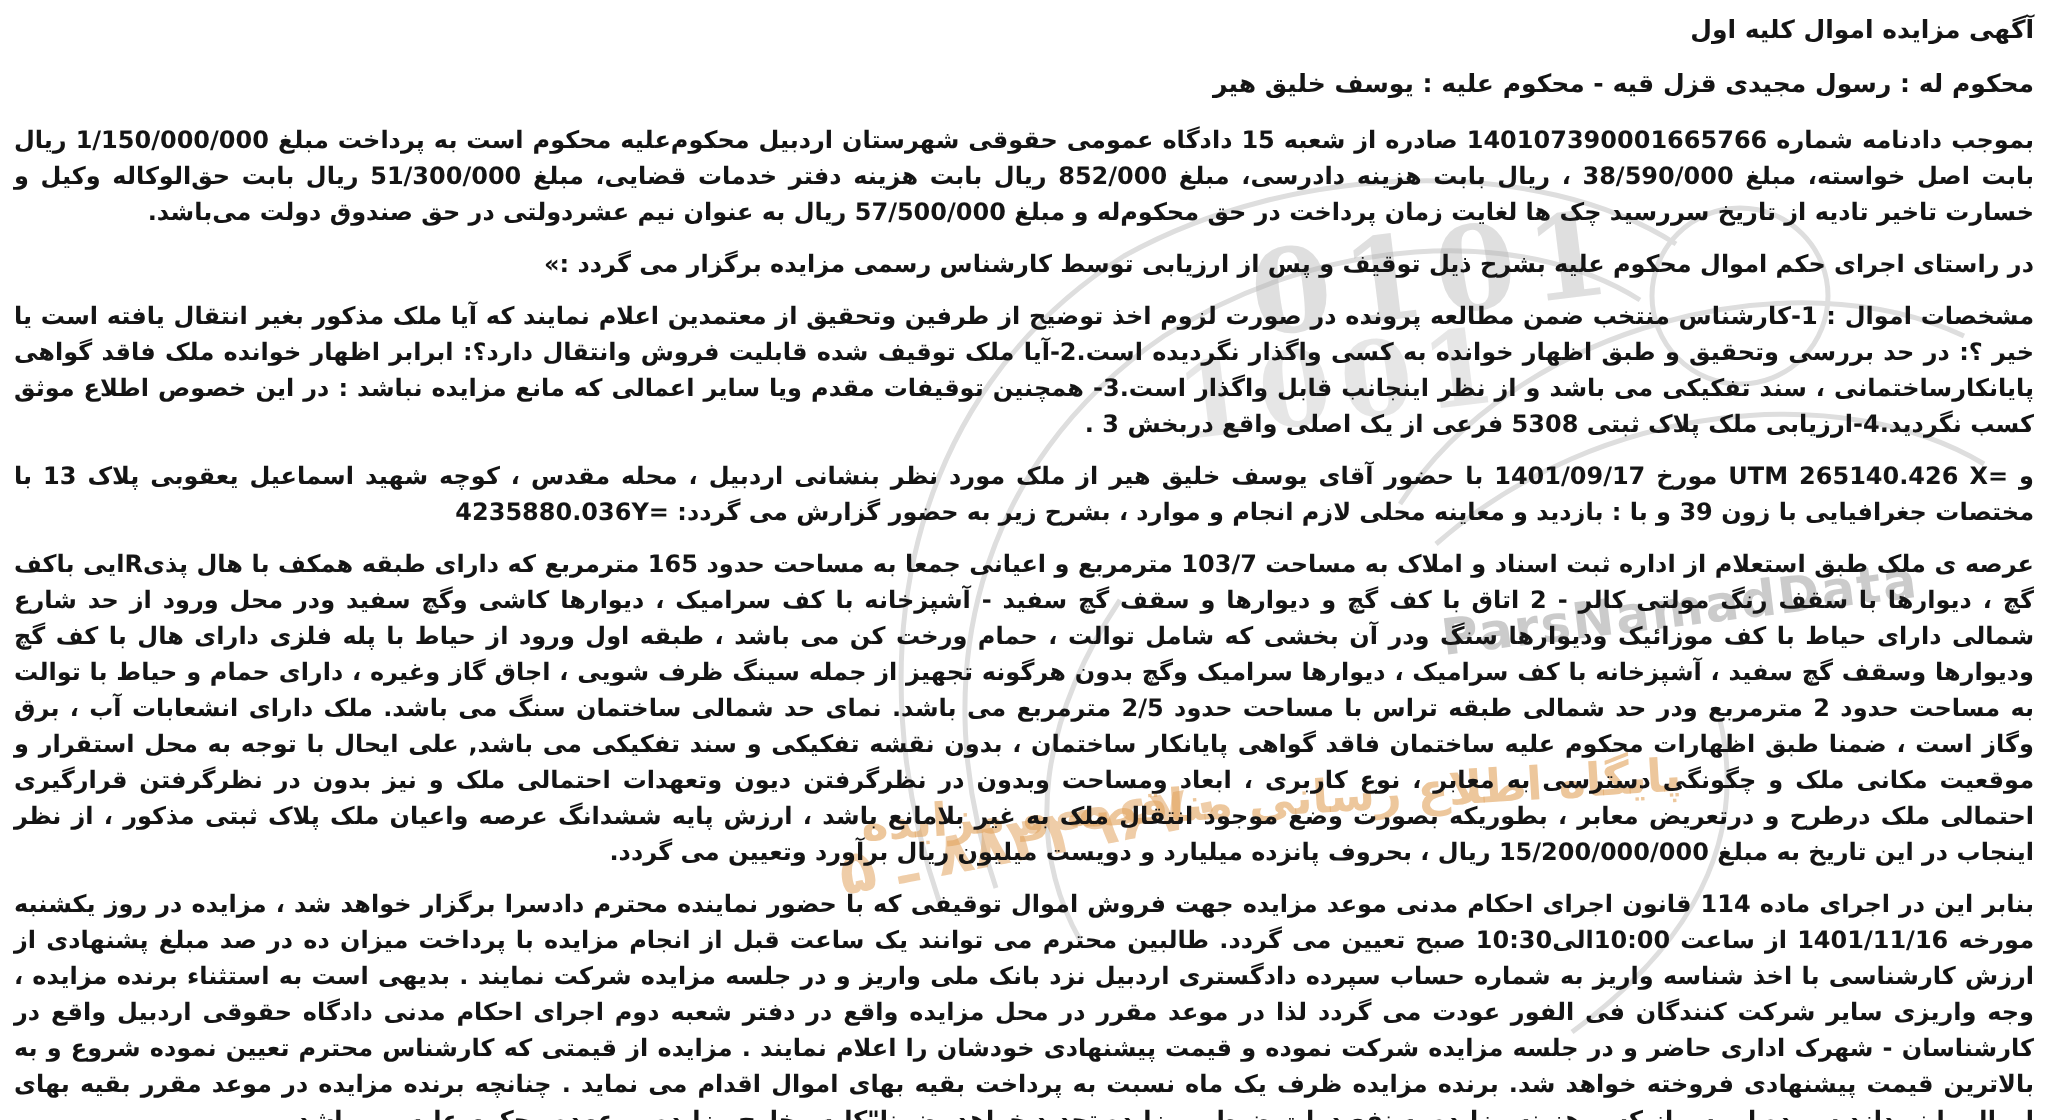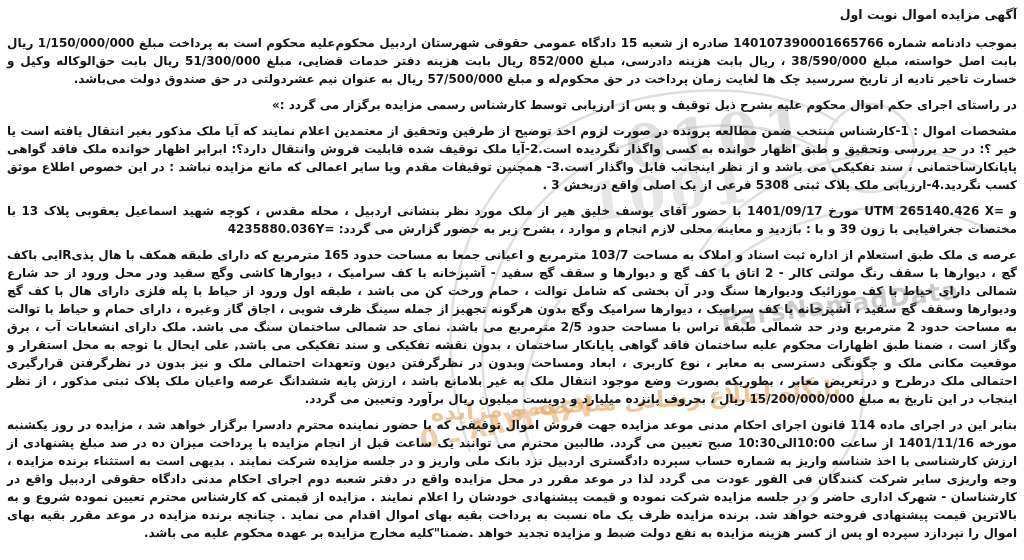--- a/index.html
+++ b/index.html
@@ -69,21 +69,22 @@
       </g>
     </svg>
     <div class="wm wm-digits-top">0101</div>
     <div class="wm wm-digits-mid">1001</div>
     <div class="wm wm-brand">ParsNamadData</div>
     <div class="wm wm-site">پایگاه اطلاع رسانی مناقصه و مزایده</div>
     <div class="wm wm-phone">۸۸۳۴۹۶۷۰ ـ ۵</div>
   </div>
 
   <div class="content">
-    <p class="h-line">آگهی مزایده اموال نوبت اول</p>
+    <p class="h-line">آگهی مزایده اموال کلیه اول</p>
+    <p class="h-line">محکوم له : رسول مجیدی قزل قیه  - محکوم علیه : یوسف خلیق هیر</p>
 
     <p class="para">بموجب دادنامه شماره 140107390001665766 صادره از شعبه 15 دادگاه عمومی حقوقی شهرستان اردبیل محکوم‌علیه محکوم است به پرداخت مبلغ 1/150/000/000 ریال بابت اصل خواسته، مبلغ 38/590/000 ، ریال بابت هزینه دادرسی، مبلغ 852/000 ریال بابت هزینه دفتر خدمات قضایی، مبلغ 51/300/000 ریال بابت حق‌الوکاله وکیل و خسارت تاخیر تادیه از تاریخ سررسید چک ها لغایت زمان پرداخت  در حق محکوم‌له و مبلغ 57/500/000 ریال به عنوان نیم عشردولتی در حق صندوق دولت می‌باشد.</p>
 
     <p class="para one-line">در راستای اجرای حکم اموال محکوم علیه بشرح ذیل توقیف و پس از ارزیابی توسط کارشناس رسمی مزایده  برگزار می گردد :»</p>
 
     <p class="para">مشخصات اموال : 1-کارشناس منتخب ضمن مطالعه پرونده در صورت لزوم اخذ توضیح از طرفین وتحقیق از معتمدین اعلام نمایند که آیا ملک مذکور  بغیر انتقال یافته است یا خیر ؟: در حد بررسی وتحقیق  و طبق اظهار خوانده به کسی واگذار نگردیده است.2-آیا ملک توقیف شده قابلیت فروش وانتقال دارد؟:  ابرابر اظهار خوانده ملک فاقد گواهی پایانکارساختمانی ، سند تفکیکی  می باشد و از نظر اینجانب  قابل واگذار است.3- همچنین توقیفات  مقدم ویا سایر اعمالی که مانع مزایده نباشد : در این خصوص اطلاع  موثق  کسب نگردید.4-ارزیابی ملک  پلاک ثبتی  5308  فرعی از    یک اصلی واقع  دربخش 3 .</p>
 
     <p class="para">و    ‪UTM  265140.426  X=‬ مورخ  1401/09/17 با حضور آقای  یوسف خلیق هیر از ملک مورد نظر بنشانی اردبیل ، محله مقدس  ، کوچه شهید اسماعیل یعقوبی پلاک 13  با مختصات جغرافیایی با زون 39 و با : بازدید و معاینه محلی لازم انجام و موارد ، بشرح زیر به حضور گزارش می گردد: ‪4235880.036Y=‬</p>
 
     <p class="para">عرصه ی  ملک طبق استعلام از اداره ثبت اسناد و املاک  به مساحت  103/7 مترمربع و اعیانی  جمعا به مساحت حدود  165 مترمربع  که دارای طبقه همکف  با هال پذیRایی باکف گچ ، دیوارها با سقف رنگ مولتی کالر  - 2 اتاق  با کف گچ و دیوارها و سقف گچ سفید -  آشپزخانه با کف سرامیک ، دیوارها  کاشی وگچ سفید  ودر محل ورود از حد شارع شمالی دارای حیاط  با کف موزائیک ودیوارها سنگ  ودر آن  بخشی که شامل  توالت ، حمام ورخت کن می باشد ، طبقه اول  ورود  از حیاط با پله فلزی  دارای  هال  با کف گچ ودیوارها وسقف گچ سفید ، آشپزخانه با کف سرامیک ، دیوارها  سرامیک وگچ  بدون  هرگونه تجهیز از جمله سینگ ظرف شویی  ، اجاق گاز وغیره  ، دارای حمام  و حیاط با توالت  به مساحت حدود 2 مترمربع  ودر حد شمالی طبقه تراس با مساحت  حدود  2/5  مترمربع  می باشد. نمای  حد شمالی ساختمان سنگ می باشد. ملک دارای  انشعابات  آب ، برق وگاز است ، ضمنا طبق اظهارات محکوم علیه  ساختمان  فاقد گواهی پایانکار ساختمان  ، بدون نقشه تفکیکی و سند تفکیکی می باشد, علی ایحال با توجه به  محل استقرار و موقعیت مکانی ملک و چگونگی  دسترسی به معابر ، نوع کاربری ،  ابعاد ومساحت وبدون در نظرگرفتن  دیون وتعهدات احتمالی ملک و  نیز بدون در نظرگرفتن قرارگیری احتمالی ملک درطرح و درتعریض معابر ، بطوریکه بصورت وضع موجود انتقال ملک به غیر بلامانع باشد ،  ارزش  پایه  ششدانگ  عرصه واعیان ملک پلاک ثبتی مذکور  ، از نظر اینجاب در این تاریخ به مبلغ 15/200/000/000 ریال ، بحروف پانزده میلیارد و دویست میلیون ریال برآورد وتعیین می گردد.</p>

